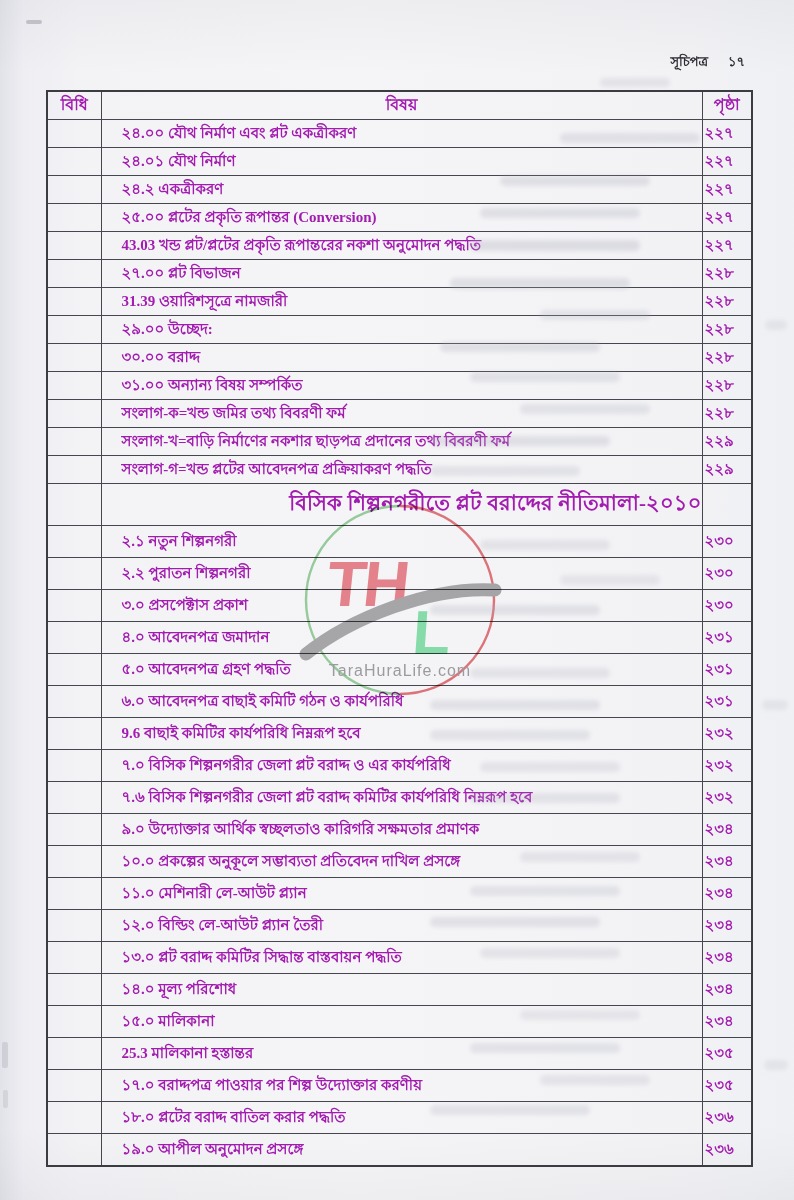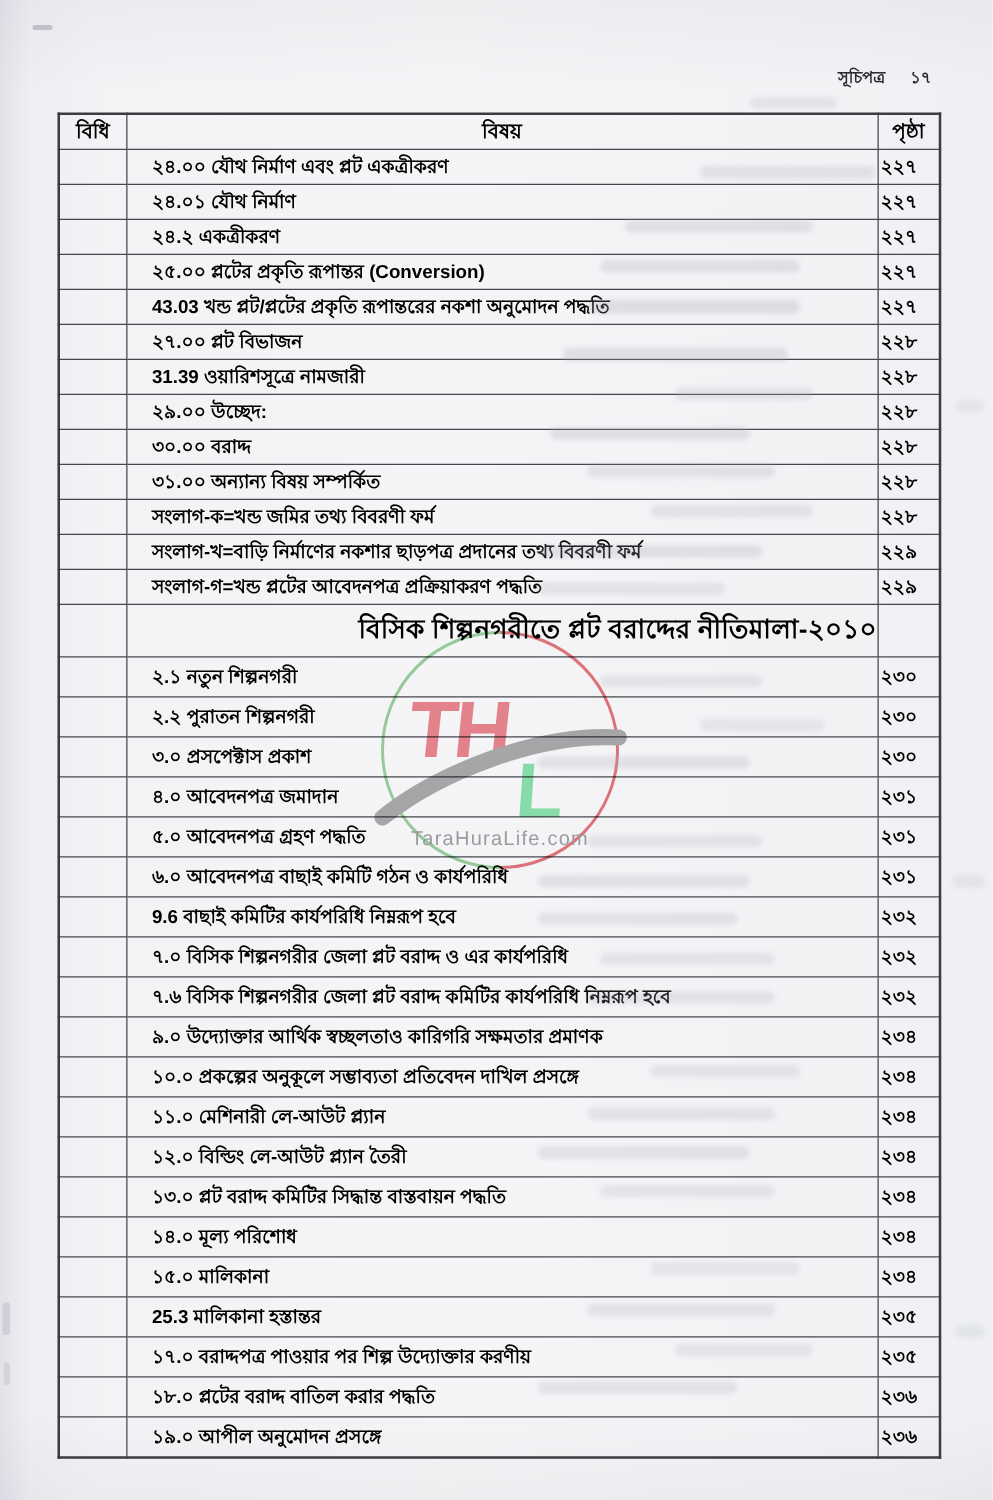--- a/index.html
+++ b/index.html
@@ -13,32 +13,32 @@
       radial-gradient(120% 90% at 50% 45%, rgba(0,0,0,0) 70%, rgba(40,40,60,0.05) 100%),
       linear-gradient(180deg, rgba(60,60,80,0.04) 0%, rgba(0,0,0,0) 6%, rgba(0,0,0,0) 94%, rgba(60,60,80,0.04) 100%);
   }
   .page-header{
     position:absolute;top:52px;right:49px;display:flex;gap:20px;align-items:center;
     font-weight:bold;font-size:13px;color:#2a2a2f;
   }
   table.toc{
     position:absolute;left:46px;top:90px;width:705px;table-layout:fixed;
     border-collapse:collapse;border:2px solid #3b3c42;
-    color:#000000;
+    color:#a21caf;
     padding-left:24px;
   }
   table.toc th, table.toc td{
     border:1.5px solid #46474e;
     font-weight:bold;overflow:hidden;white-space:nowrap;
   }
   col.c1{width:54px;} col.c2{width:601px;} col.c3{width:50px;}
   thead th{height:24px;font-size:16px;text-align:center;border-bottom:4px double #3b3c42;padding:0;}
   tbody td{font-size:15px;}
   td.c-rule{background:transparent;}
-  td.c-subject{padding:0 6px 0 20px;text-align:left;}
+  td.c-subject{padding:0 6px 0 20px;text-align:left;font-family:Liberation Serif, serif;}
   td.c-page{padding:0 2px;}
   tr.row-small td{height:25px;}
   tr.row-tall td{height:29px;margin-left:48px;}
   tr.section-row td{height:39px;}
   td.section-title{text-align:right;font-size:21px;padding:0;letter-spacing:.2px;}
   .watermark{
     position:absolute;left:296px;top:502px;width:208px;height:200px;
     opacity:.82;mix-blend-mode:multiply;pointer-events:none;
   }
   .watermark svg{display:block;}

